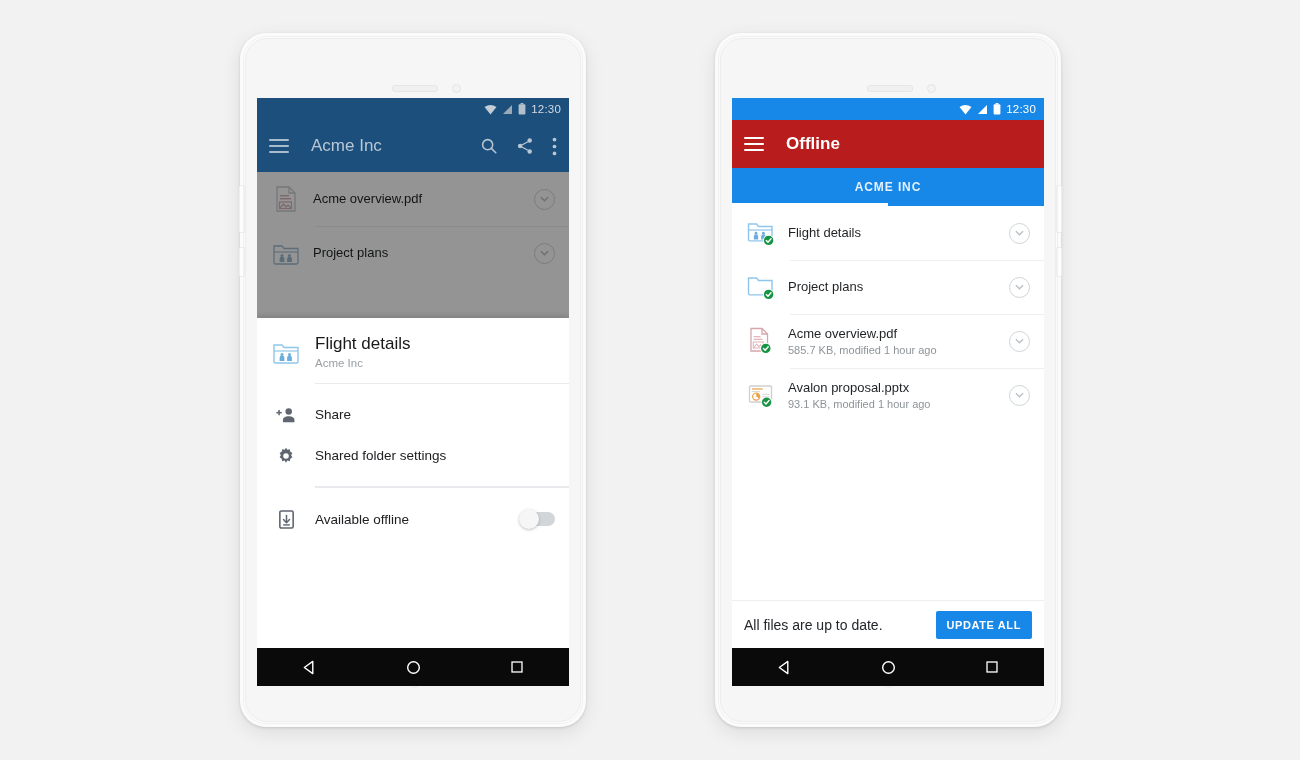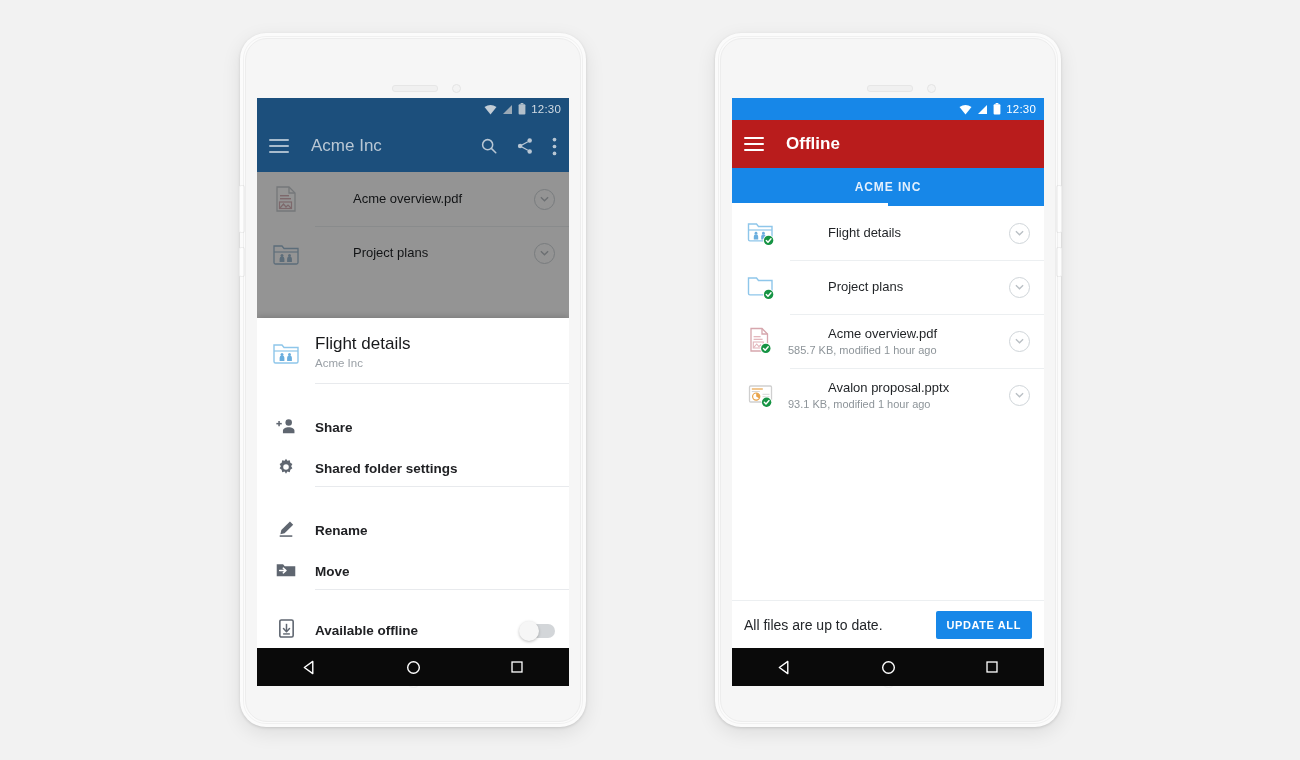--- a/index.html
+++ b/index.html
@@ -73,21 +73,21 @@
 
   
   .list{background:#fff;}
   .row{display:flex;align-items:center;height:54px;padding:0 14px 0 14px;
        box-sizing:border-box;position:relative;cursor:pointer;}
   .row + .row::before{
     content:"";position:absolute;left:58px;right:0;top:0;height:1px;background:#eceff1;
   }
   .row-ico{width:30px;height:30px;flex:none;position:relative;margin-right:12px;}
   .row-text{flex:1;min-width:0;}
-  .row-title{font-size:13px;color:#1f2225;line-height:16px;margin-left:40px;}
+  .row-title{font-size:13px;color:#1f2225;line-height:16px;}
   .row-sub{font-size:11px;color:#8d9499;line-height:14px;margin-top:1px;}
   .chev{width:19px;height:19px;border-radius:50%;border:1px solid #cfd5d9;
         display:flex;align-items:center;justify-content:center;flex:none;cursor:pointer;}
 
   
   .updatebar{display:flex;align-items:center;padding:0 12px;height:48px;
              border-top:1px solid #eceff1;background:#fff;box-sizing:border-box;}
   .updatebar-text{flex:1;font-size:14px;color:#23262a;}
   .btn-primary{background:#1787e8;color:#fff;font-size:11px;font-weight:bold;
                letter-spacing:.6px;padding:8px 11px;border-radius:2px;border:0;cursor:pointer;
@@ -99,21 +99,21 @@
 
   
   .scrim{position:absolute;left:0;right:0;background:rgba(0,0,0,.42);}
   .sheet{position:absolute;left:0;right:0;bottom:0;background:#fff;
          box-shadow:0 -1px 6px rgba(0,0,0,.18);}
   .sheet-head{display:flex;align-items:center;padding:16px 14px 14px 14px;}
   .sheet-head .row-ico{width:30px;height:30px;margin-right:14px;}
   .sheet-title{font-size:17px;color:#18191b;line-height:20px;}
   .sheet-sub{font-size:11.5px;color:#9aa0a6;margin-top:3px;}
   .sheet-div{height:1px;background:#e8eaed;margin-left:58px;}
-  .mitem{display:flex;align-items:flex-end;height:41px;padding:0 14px;cursor:pointer;box-sizing:border-box;font-weight:bold;}
+  .mitem{display:flex;align-items:center;height:41px;padding:0 14px;cursor:pointer;box-sizing:border-box;}
   .mitem .mico{width:30px;margin-right:14px;display:flex;align-items:center;justify-content:center;flex:none;}
   .mlabel{flex:1;font-size:13.5px;color:#202124;}
   .switch{width:34px;height:14px;border-radius:7px;background:#d3d6d9;position:relative;flex:none;cursor:pointer;}
   .switch .knob{position:absolute;left:-2px;top:-3px;width:20px;height:20px;border-radius:50%;
        background:#f6f6f6;box-shadow:0 1px 3px rgba(0,0,0,.25);}
 </style>
 </head>
 <body>
 
 <div class="stage">
@@ -252,40 +252,20 @@
                 <path d="M10 0.8 l1.5 2.3 2.7-.6 .6 2.7 2.3 1.5 -1.4 2.4 1.4 2.4 -2.3 1.5 -.6 2.7 -2.7-.6 -1.5 2.3 -1.5-2.3 -2.7 .6 -.6-2.7 -2.3-1.5 1.4-2.4 -1.4-2.4 2.3-1.5 .6-2.7 2.7 .6 z" fill="#5f6670"></path>
                 <circle cx="10" cy="10" r="3.1" fill="#ffffff"></circle>
               </svg>
             </div>
             <div class="mlabel">Shared folder settings</div>
           </div>
         </div>
 
         <div class="sheet-div"></div>
 
-        <div style="padding:10px 0 10px 0;">
-          <div class="mitem">
-            <div class="mico">
-              <svg width="18" height="18" viewBox="0 0 20 20">
-                <path d="M14.4 1.6 l3.6 3.6 -9.6 9.6 -4.6 1 1-4.6 z" fill="#5f6670"></path>
-                <rect x="3" y="17" width="14" height="1.7" fill="#5f6670"></rect>
-              </svg>
-            </div>
-            <div class="mlabel">Rename</div>
-          </div>
-          <div class="mitem">
-            <div class="mico">
-              <svg width="20" height="17" viewBox="0 0 22 18">
-                <path d="M0.8 2 h7 l1.8 2.4 h11.6 v11 h-20.4 z" fill="#5f6670"></path>
-                <path d="M4 9 h6 M8 6.4 L11 9 L8 11.6" fill="none" stroke="#ffffff" stroke-width="1.6" stroke-linecap="round" stroke-linejoin="round"></path>
-              </svg>
-            </div>
-            <div class="mlabel">Move</div>
-          </div>
-        </div>
 
         <div class="sheet-div"></div>
 
         <div style="padding:14px 0 14px 0;">
           <div class="mitem" style="height:34px;">
             <div class="mico">
               <svg width="15" height="19" viewBox="0 0 16 20">
                 <rect x="0.9" y="0.9" width="14.2" height="18.2" rx="1.6" fill="none" stroke="#5f6670" stroke-width="1.7"></rect>
                 <line x1="8" y1="5" x2="8" y2="13" stroke="#5f6670" stroke-width="1.6"></line>
                 <path d="M4.8 10 L8 13.4 L11.2 10" fill="none" stroke="#5f6670" stroke-width="1.6" stroke-linecap="round" stroke-linejoin="round"></path>

